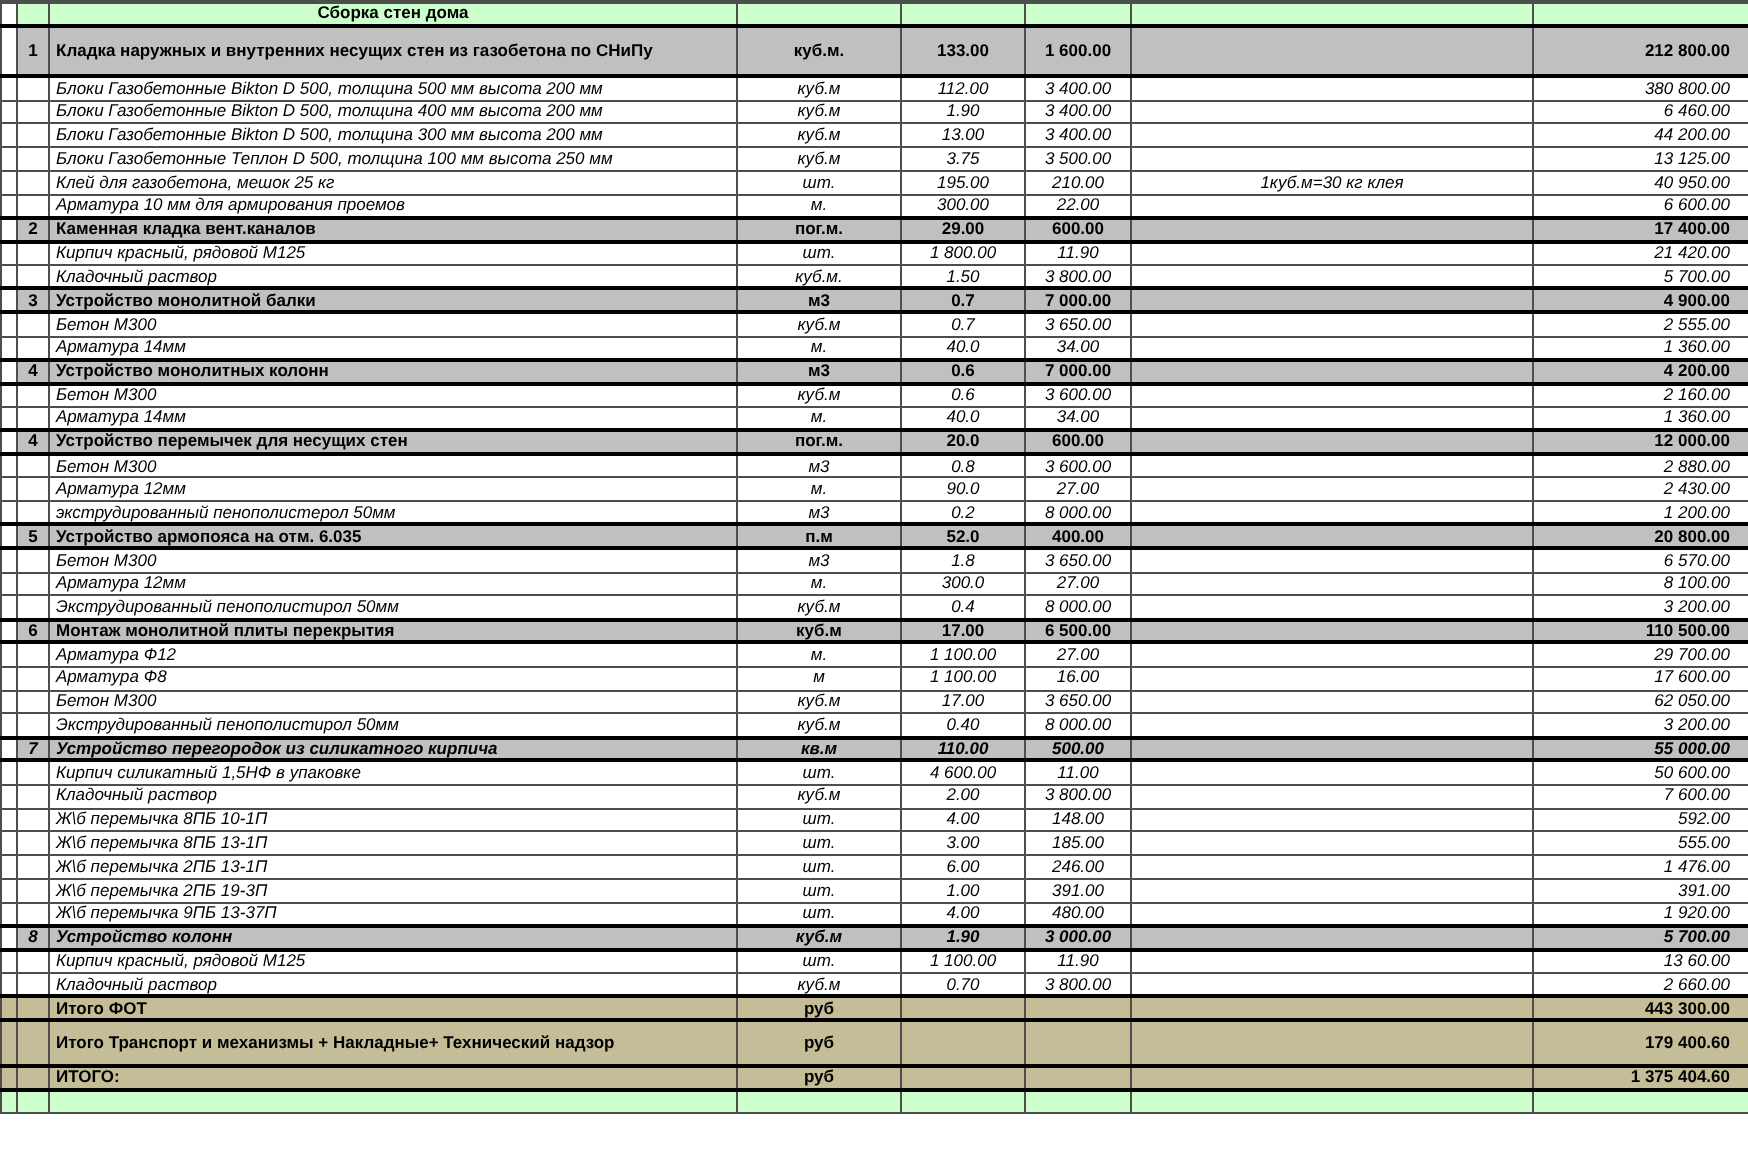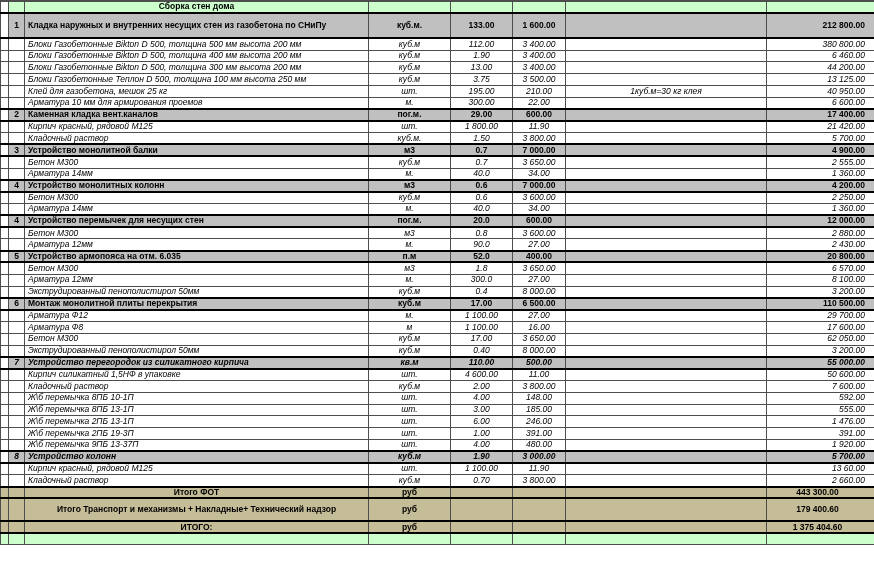--- a/index.html
+++ b/index.html
@@ -37,21 +37,21 @@
   
   tr.title td{
     background:#ccffcc;font-weight:bold;
     border-bottom:2px solid #000;
   }
   tr.title td.col-desc{text-align:center;}
   tr.title td.col-a{background:#fff;}
   
   tr.summary td{
     background:#c4bd97;font-weight:bold;
-    border-top:2px solid #000;border-bottom:2px solid #000;text-align:center;
+    border-top:2px solid #000;border-bottom:2px solid #000;
   }
   tr.summary td.col-unit{text-align:center;margin-left:48px;}
   
   tr.partial td{background:#ccffcc;border-top:2px solid #000;}
   
   tr.tall{height:25px;}
   tr.tall2{height:23px;}
 </style>
 </head>
 <body>
@@ -220,21 +220,21 @@
           <td class="col-total">4 200.00</td>
         </tr>
         <tr class="item">
           <td class="col-a"></td>
           <td class="col-num"></td>
           <td class="col-desc">Бетон М300</td>
           <td class="col-unit">куб.м</td>
           <td class="col-qty">0.6</td>
           <td class="col-price">3 600.00</td>
           <td class="col-note"></td>
-          <td class="col-total">2 250.00</td>
+          <td class="col-total">2 160.00</td>
         </tr>
         <tr class="item">
           <td class="col-a"></td>
           <td class="col-num"></td>
           <td class="col-desc">Арматура 14мм</td>
           <td class="col-unit">м.</td>
           <td class="col-qty">40.0</td>
           <td class="col-price">34.00</td>
           <td class="col-note"></td>
           <td class="col-total">1 360.00</td>
@@ -262,20 +262,30 @@
         <tr class="item">
           <td class="col-a"></td>
           <td class="col-num"></td>
           <td class="col-desc">Арматура 12мм</td>
           <td class="col-unit">м.</td>
           <td class="col-qty">90.0</td>
           <td class="col-price">27.00</td>
           <td class="col-note"></td>
           <td class="col-total">2 430.00</td>
         </tr>
+        <tr class="item">
+          <td class="col-a"></td>
+          <td class="col-num"></td>
+          <td class="col-desc">экструдированный пенополистерол 50мм</td>
+          <td class="col-unit">м3</td>
+          <td class="col-qty">0.2</td>
+          <td class="col-price">8 000.00</td>
+          <td class="col-note"></td>
+          <td class="col-total">1 200.00</td>
+        </tr>
         <tr class="section">
           <td class="col-a"></td>
           <td class="col-num">5</td>
           <td class="col-desc">Устройство армопояса на отм. 6.035</td>
           <td class="col-unit">п.м</td>
           <td class="col-qty">52.0</td>
           <td class="col-price">400.00</td>
           <td class="col-note"></td>
           <td class="col-total">20 800.00</td>
         </tr>

